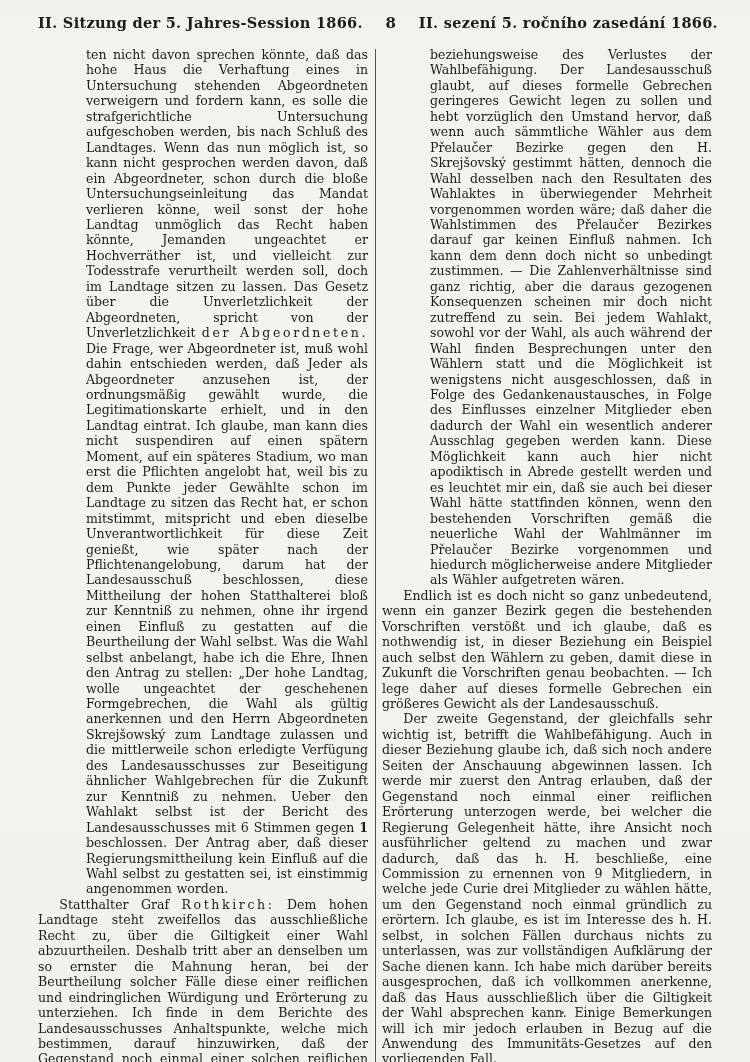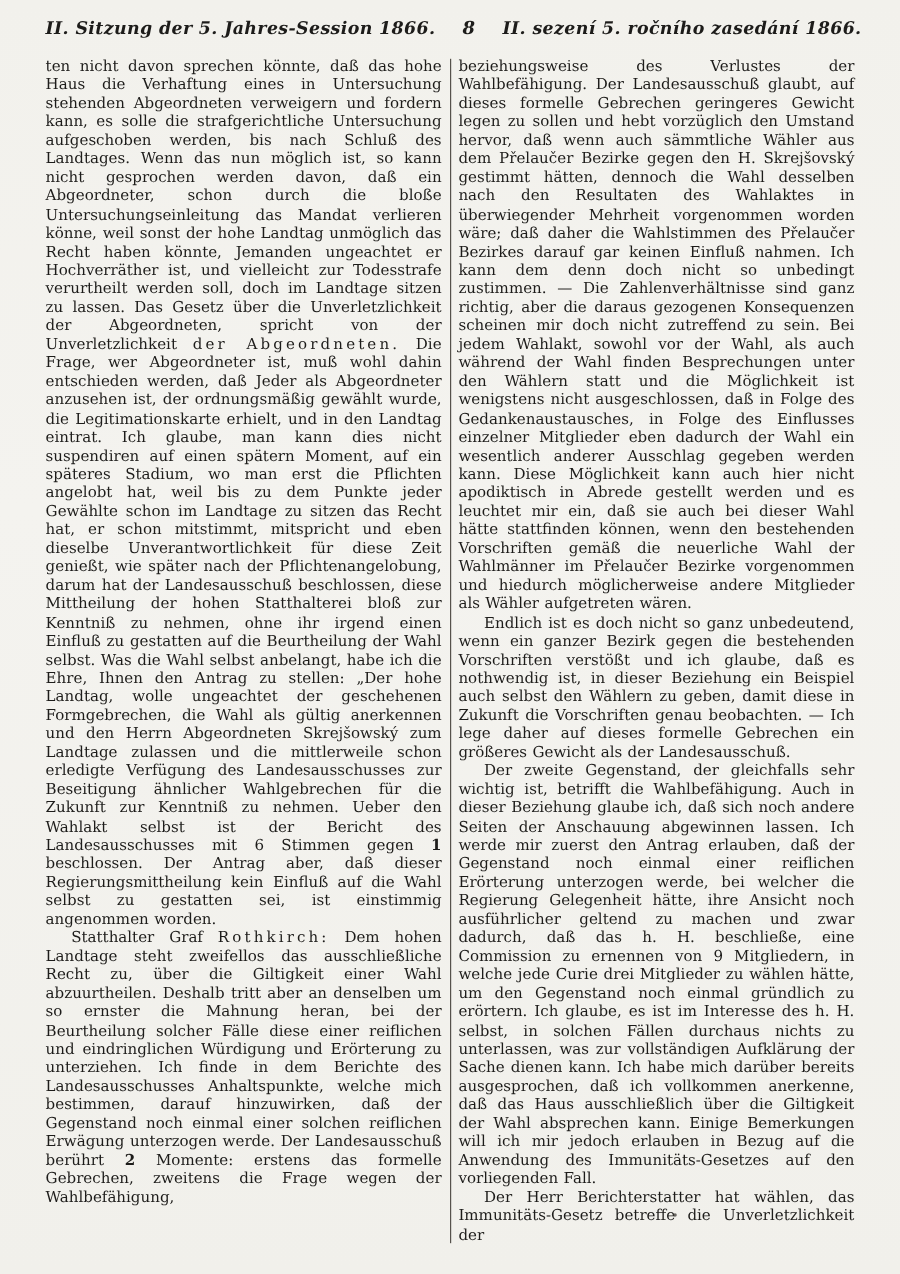--- a/index.html
+++ b/index.html
@@ -24,21 +24,20 @@
     top: 14px;
     left: 38px;
     width: 674px;
     display: grid;
     grid-template-columns: 1fr 56px 1fr;
     align-items: baseline;
     font-weight: bold;
     font-size: 14.5px;
     letter-spacing: 0.3px;
     white-space: nowrap;
-    font-style: italic;
   }
   .header .h-left  { text-align: center; }
   .header .h-num   { text-align: center; font-size: 15px; }
   .header .h-right { }
   .body-area {
     position: absolute;
     top: 47px;
     left: 38px;
     width: 674px;
     display: flex;
@@ -53,21 +52,21 @@
     width: 1px;
     background: #56524c;
     margin: 2px 6px 0 7px;
     min-height: 968px;
   }
   .col p {
     margin: 0;
     text-indent: 1.7em;
     word-spacing: 0.5px;
   }
-  .col p.noindent { text-indent: 0; }
+  .col p.noindent { text-indent: 0; margin-left: 48px; }
   .col p.cs { letter-spacing: 0.55px; word-spacing: 1.5px; }
   .sperr { letter-spacing: 2.6px; }
   .bold  { font-weight: bold; }
   .speck {
     position: absolute;
     width: 3px; height: 3px;
     border-radius: 50%;
     background: #4a4742;
     opacity: 0.8;
   }

